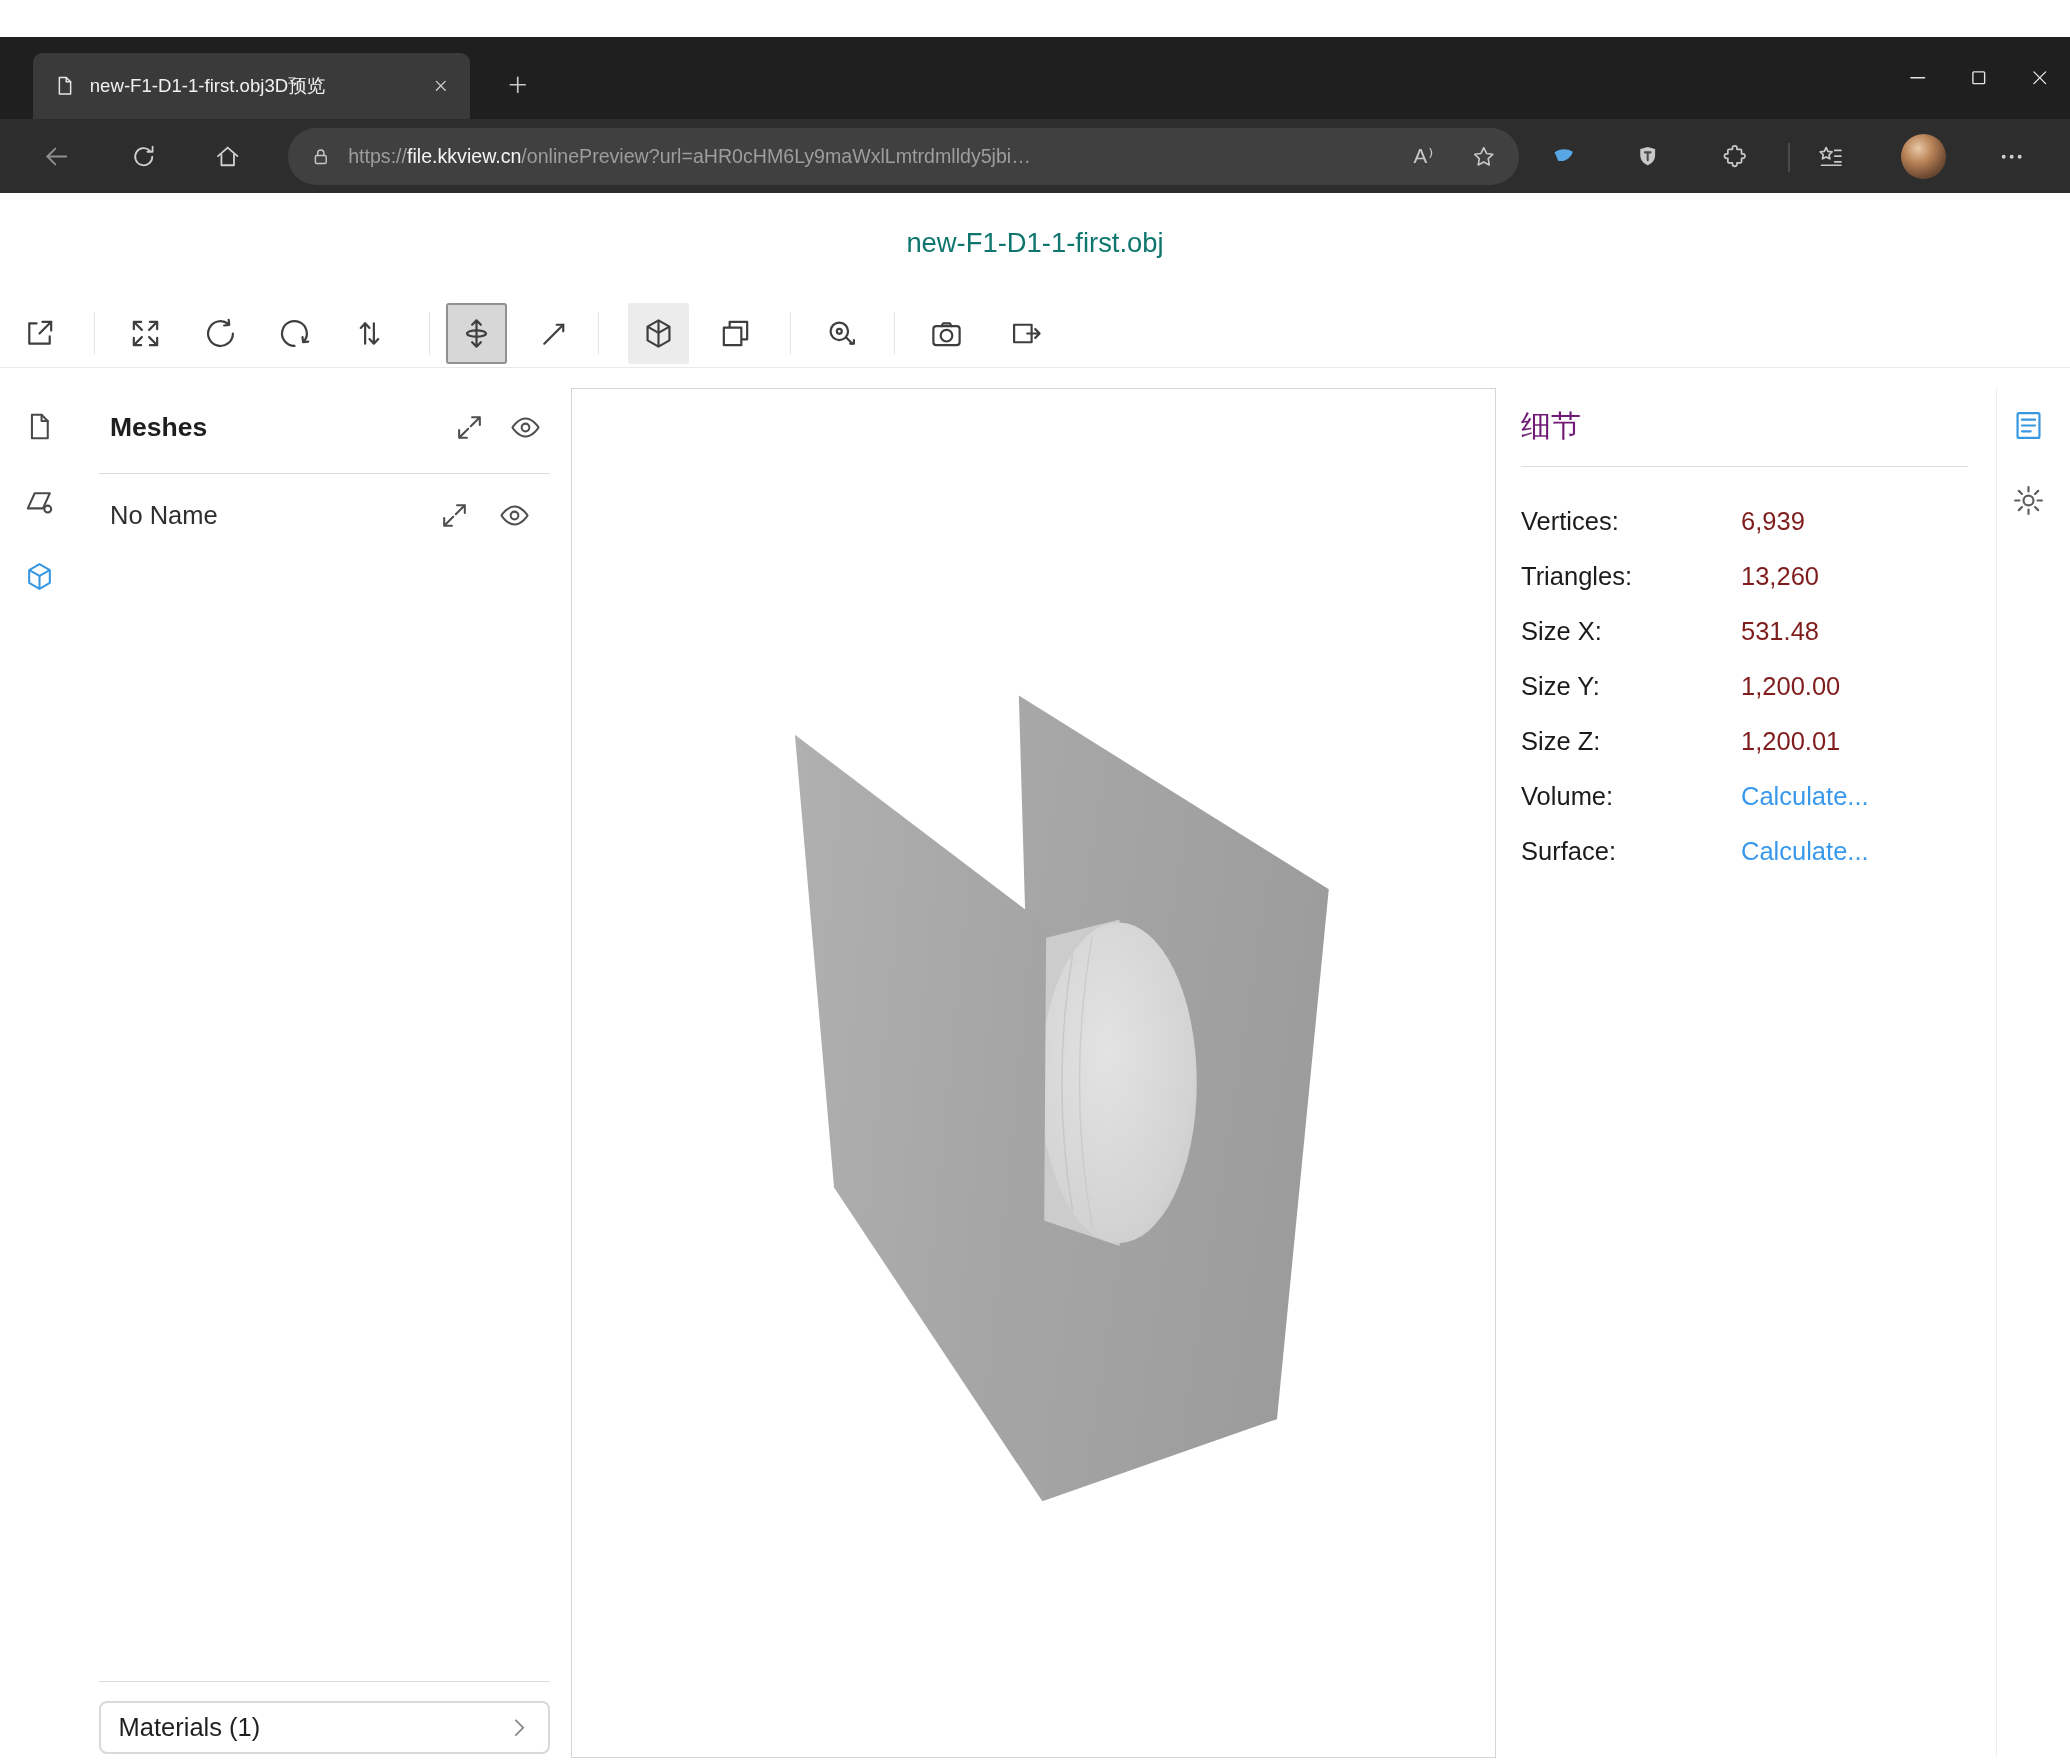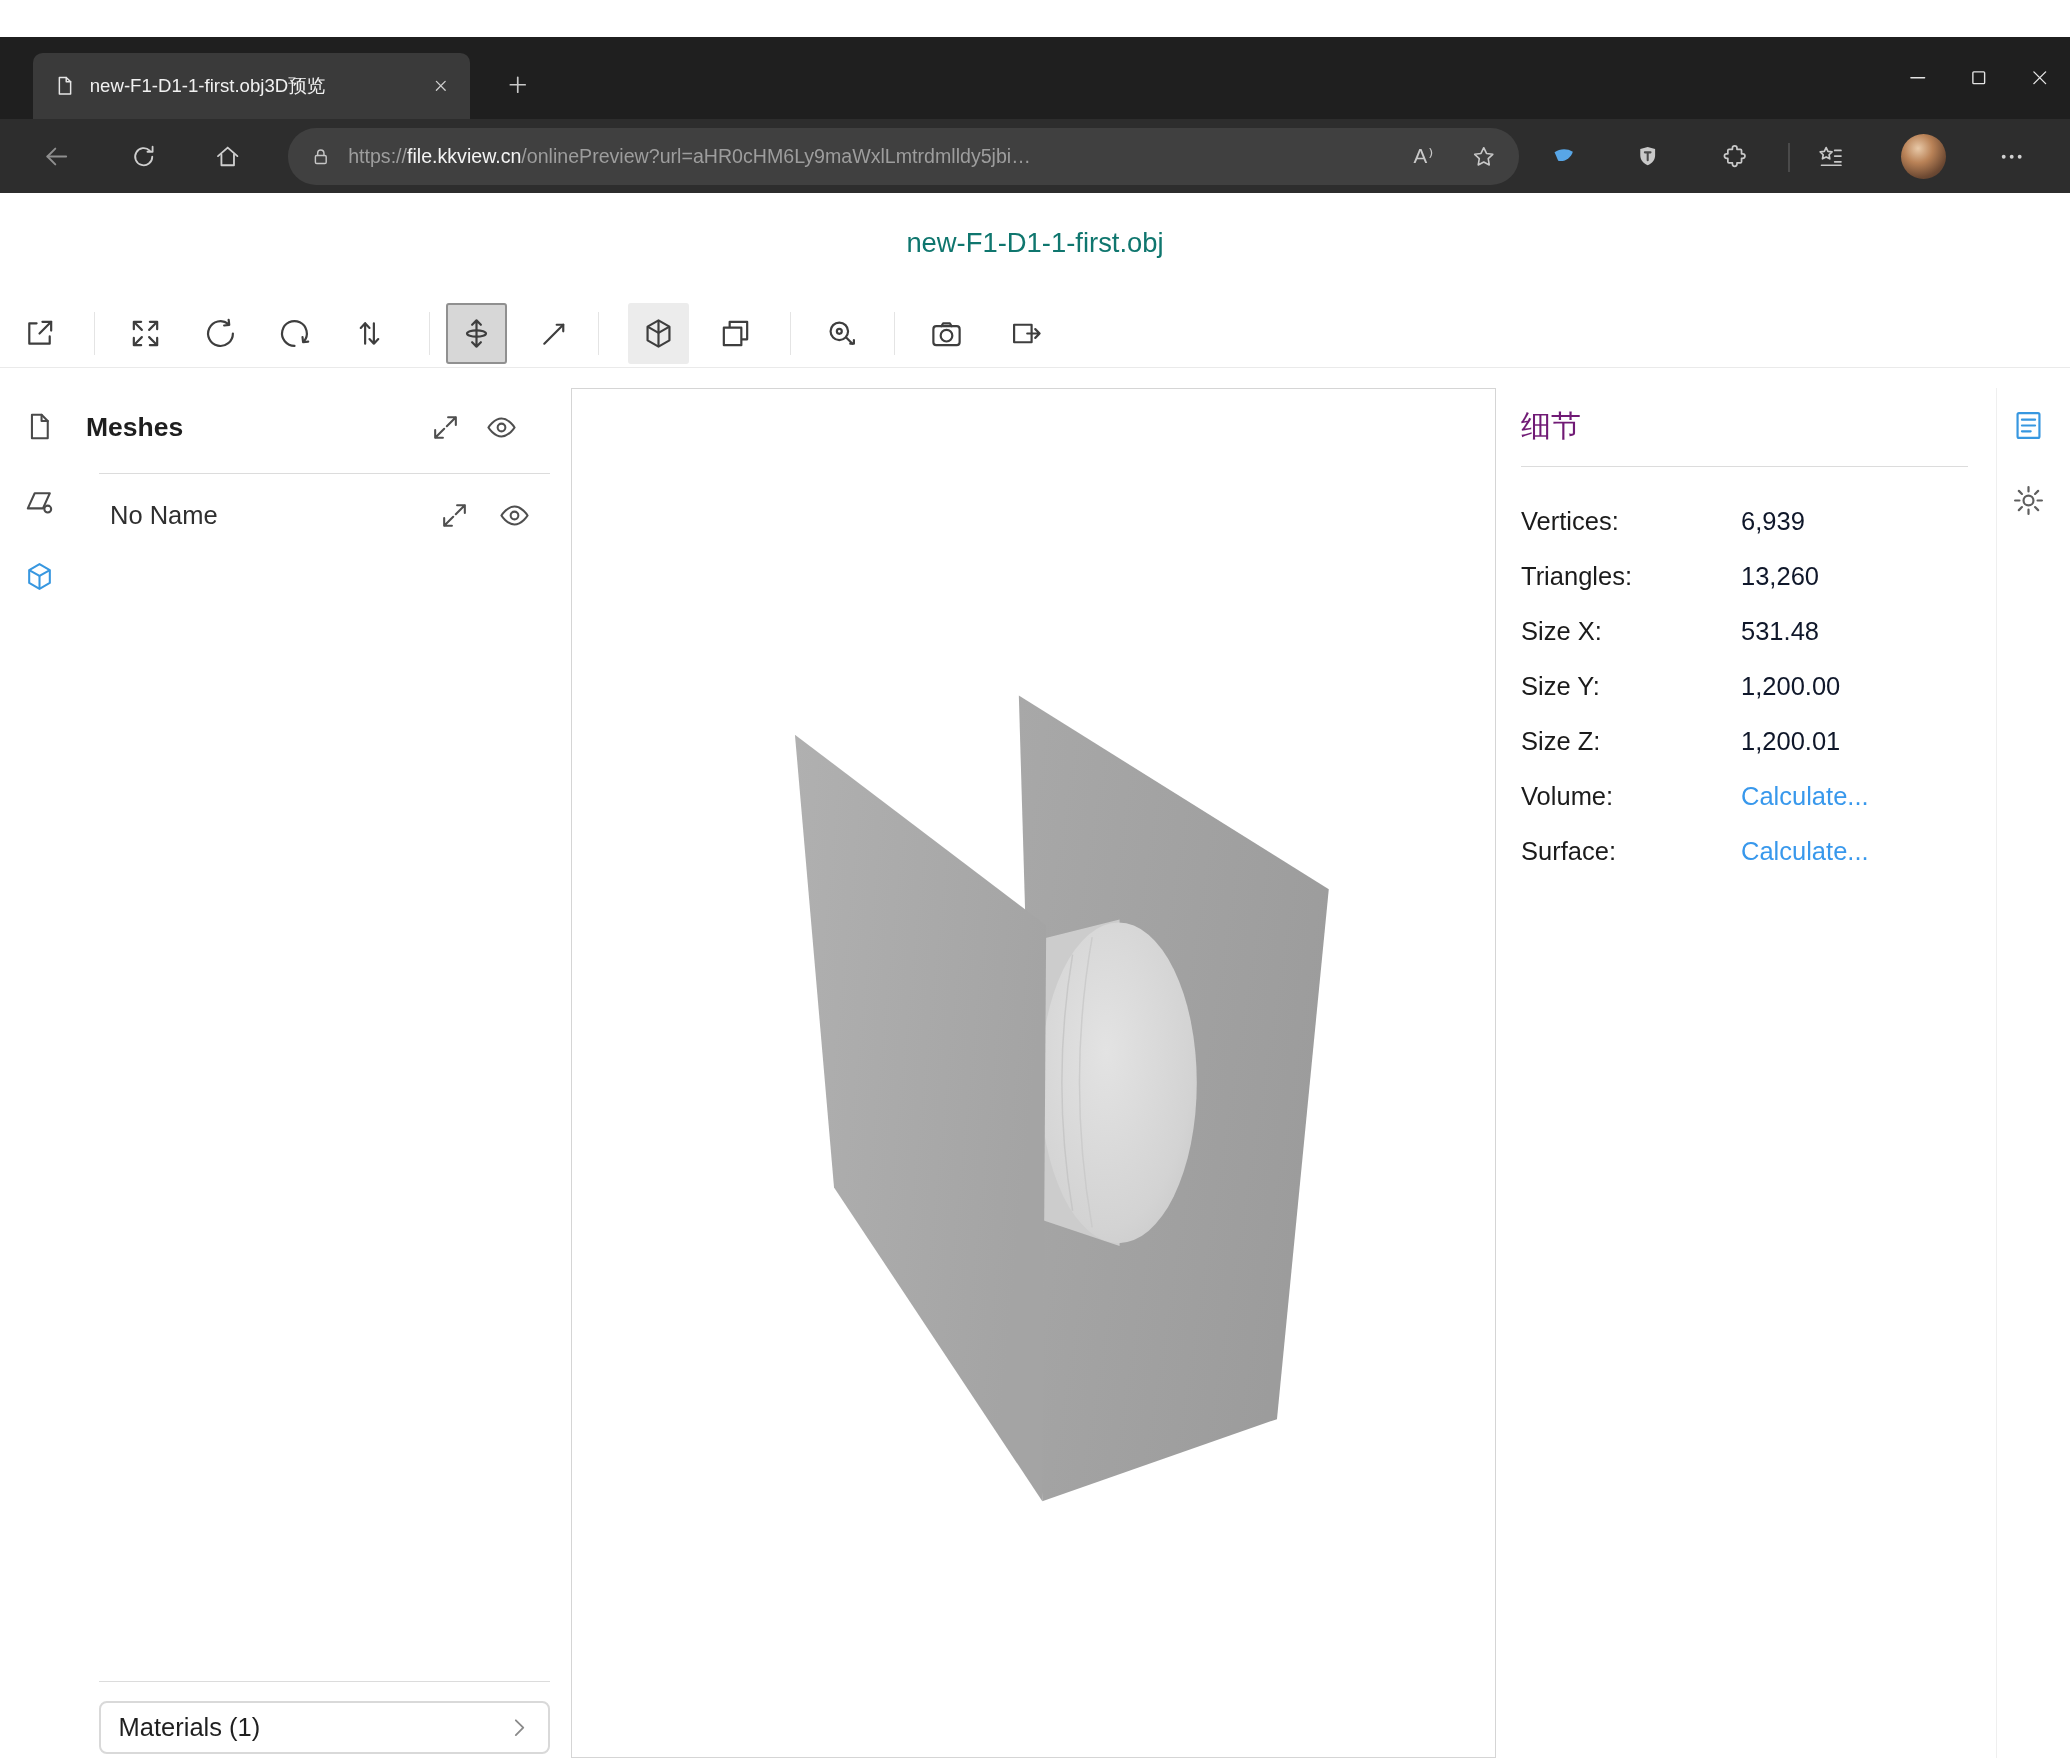--- a/index.html
+++ b/index.html
@@ -41,40 +41,40 @@
                  justify-content:center; color:#3e3e3e; border-radius:2.9px; }
   .toolbar-btn.active { background:#d7d7d7; border:2px solid #909090; }
   .toolbar-btn.active-light { background:#ececec; }
   .toolbar-sep { position:absolute; top:118px; width:1px; height:43px; background:#e4e4e4; }
   .toolbar-rule { position:absolute; left:0; top:173px; width:2070px; height:1px; background:#eaeaea; }
 
   .side-btn { position:absolute; left:11.8px; width:55px; height:55px; display:flex; align-items:center;
               justify-content:center; color:#4a4a4a; }
   .side-btn.blue { color:#3797e0; }
 
-  .meshes-row { position:absolute; left:86px; top:208px; width:451px; height:51px; display:flex;
+  .meshes-row { position:absolute; left:110px; top:208px; width:451px; height:51px; display:flex;
                 align-items:center; gap:23.5px; padding-right:18.6px; }
   .meshes-title { flex:1; font-size:26.5px; font-weight:700; color:#1e1e1e; }
   .mini-btn { width:33px; height:33px; display:flex; align-items:center; justify-content:center; color:#4f4f4f; flex:0 0 auto; }
   .hr { position:absolute; height:1px; background:#dcdcdc; }
   .mesh-item { position:absolute; left:110px; top:296px; width:440px; height:51px; display:flex;
                align-items:center; gap:27px; padding-right:18.6px; }
   .mesh-name { flex:1; font-size:25.5px; color:#2f2f2f; }
   .materials-btn { position:absolute; left:99px; top:1507px; width:451px; height:53px; border:2px solid #d9d9d9;
                    border-radius:7.8px; display:flex; align-items:center; padding:0 15.7px 0 17.6px; background:#fff; }
   .materials-label { flex:1; font-size:25.5px; color:#1f1f1f; }
 
   .viewport { position:absolute; left:571px; top:194px; width:925px; height:1370px; border:1px solid #d5d5d5; background:#fff; }
   .viewport svg { display:block; width:100%; height:100%; }
 
   .details-header { position:absolute; left:1521px; top:212px; font-size:30px; font-weight:400; color:#701a75; }
   .details-rows { position:absolute; left:1521px; top:300px; width:447px; }
   .detail-row { height:55px; display:flex; align-items:center; }
   .detail-label { width:220px; font-size:25.5px; color:#1b1b1b; }
-  .detail-value { font-size:25.5px; color:#0f172a; }
+  .detail-value { font-size:25.5px; color:#7f1d1d; }
   .detail-value.link { color:#3898ec; }
 
   .right-sep { position:absolute; left:1996px; top:194px; width:1px; height:1370px; background:#efefef; }
   .right-btn { position:absolute; left:2001px; width:55px; height:55px; display:flex; align-items:center;
                justify-content:center; color:#5f5f5f; }
   .right-btn.blue { color:#3797e0; }
 
   .bottom-bar { position:absolute; left:0; top:1598px; width:2070px; height:9.8px; background:#000; }
   .ic { display:flex; align-items:center; justify-content:center; }
 </style>

